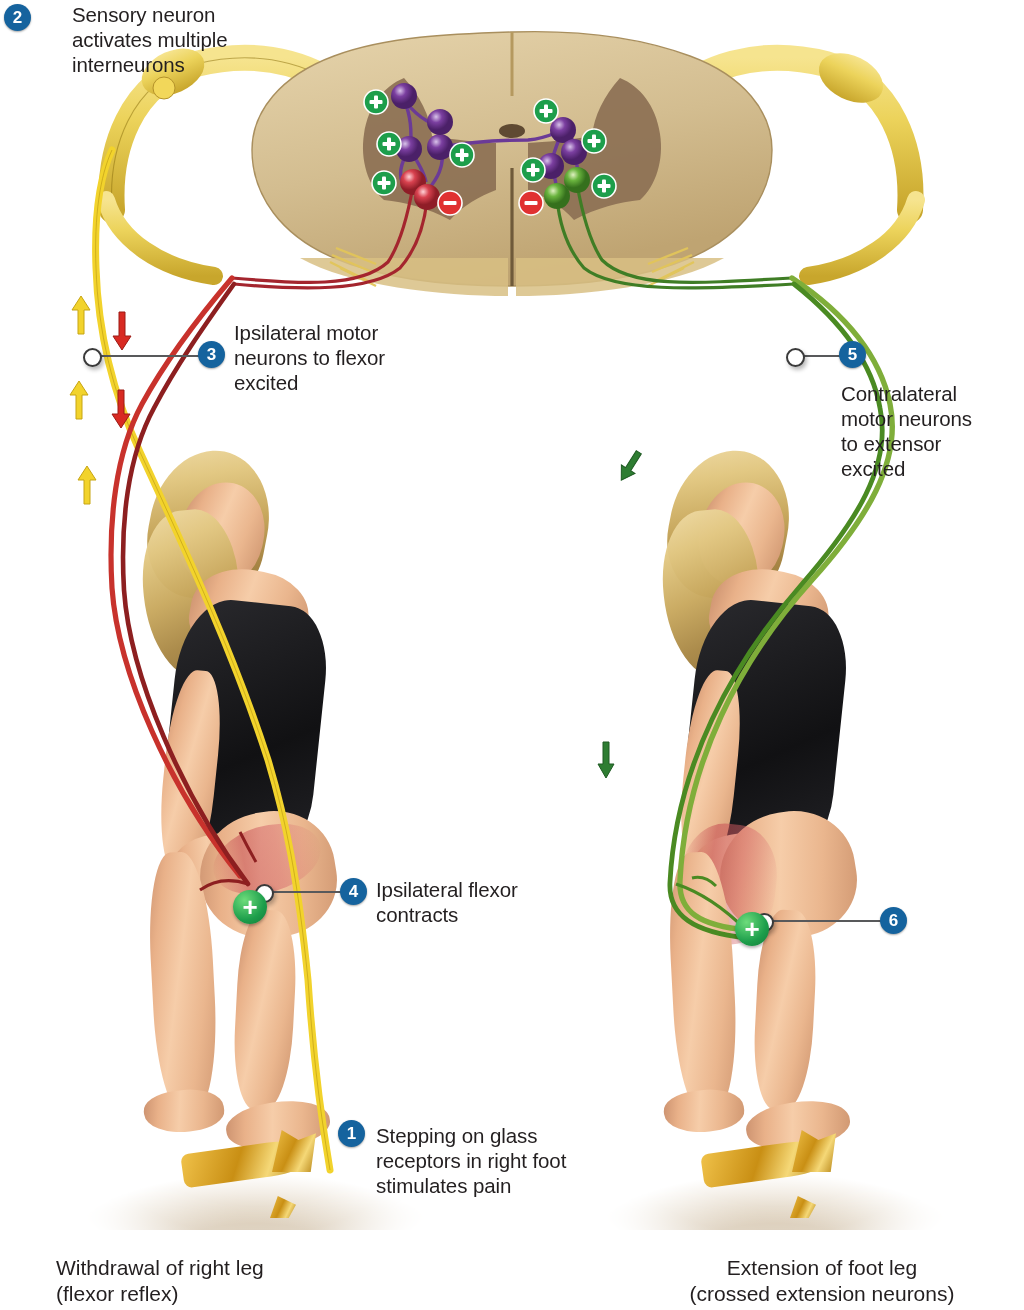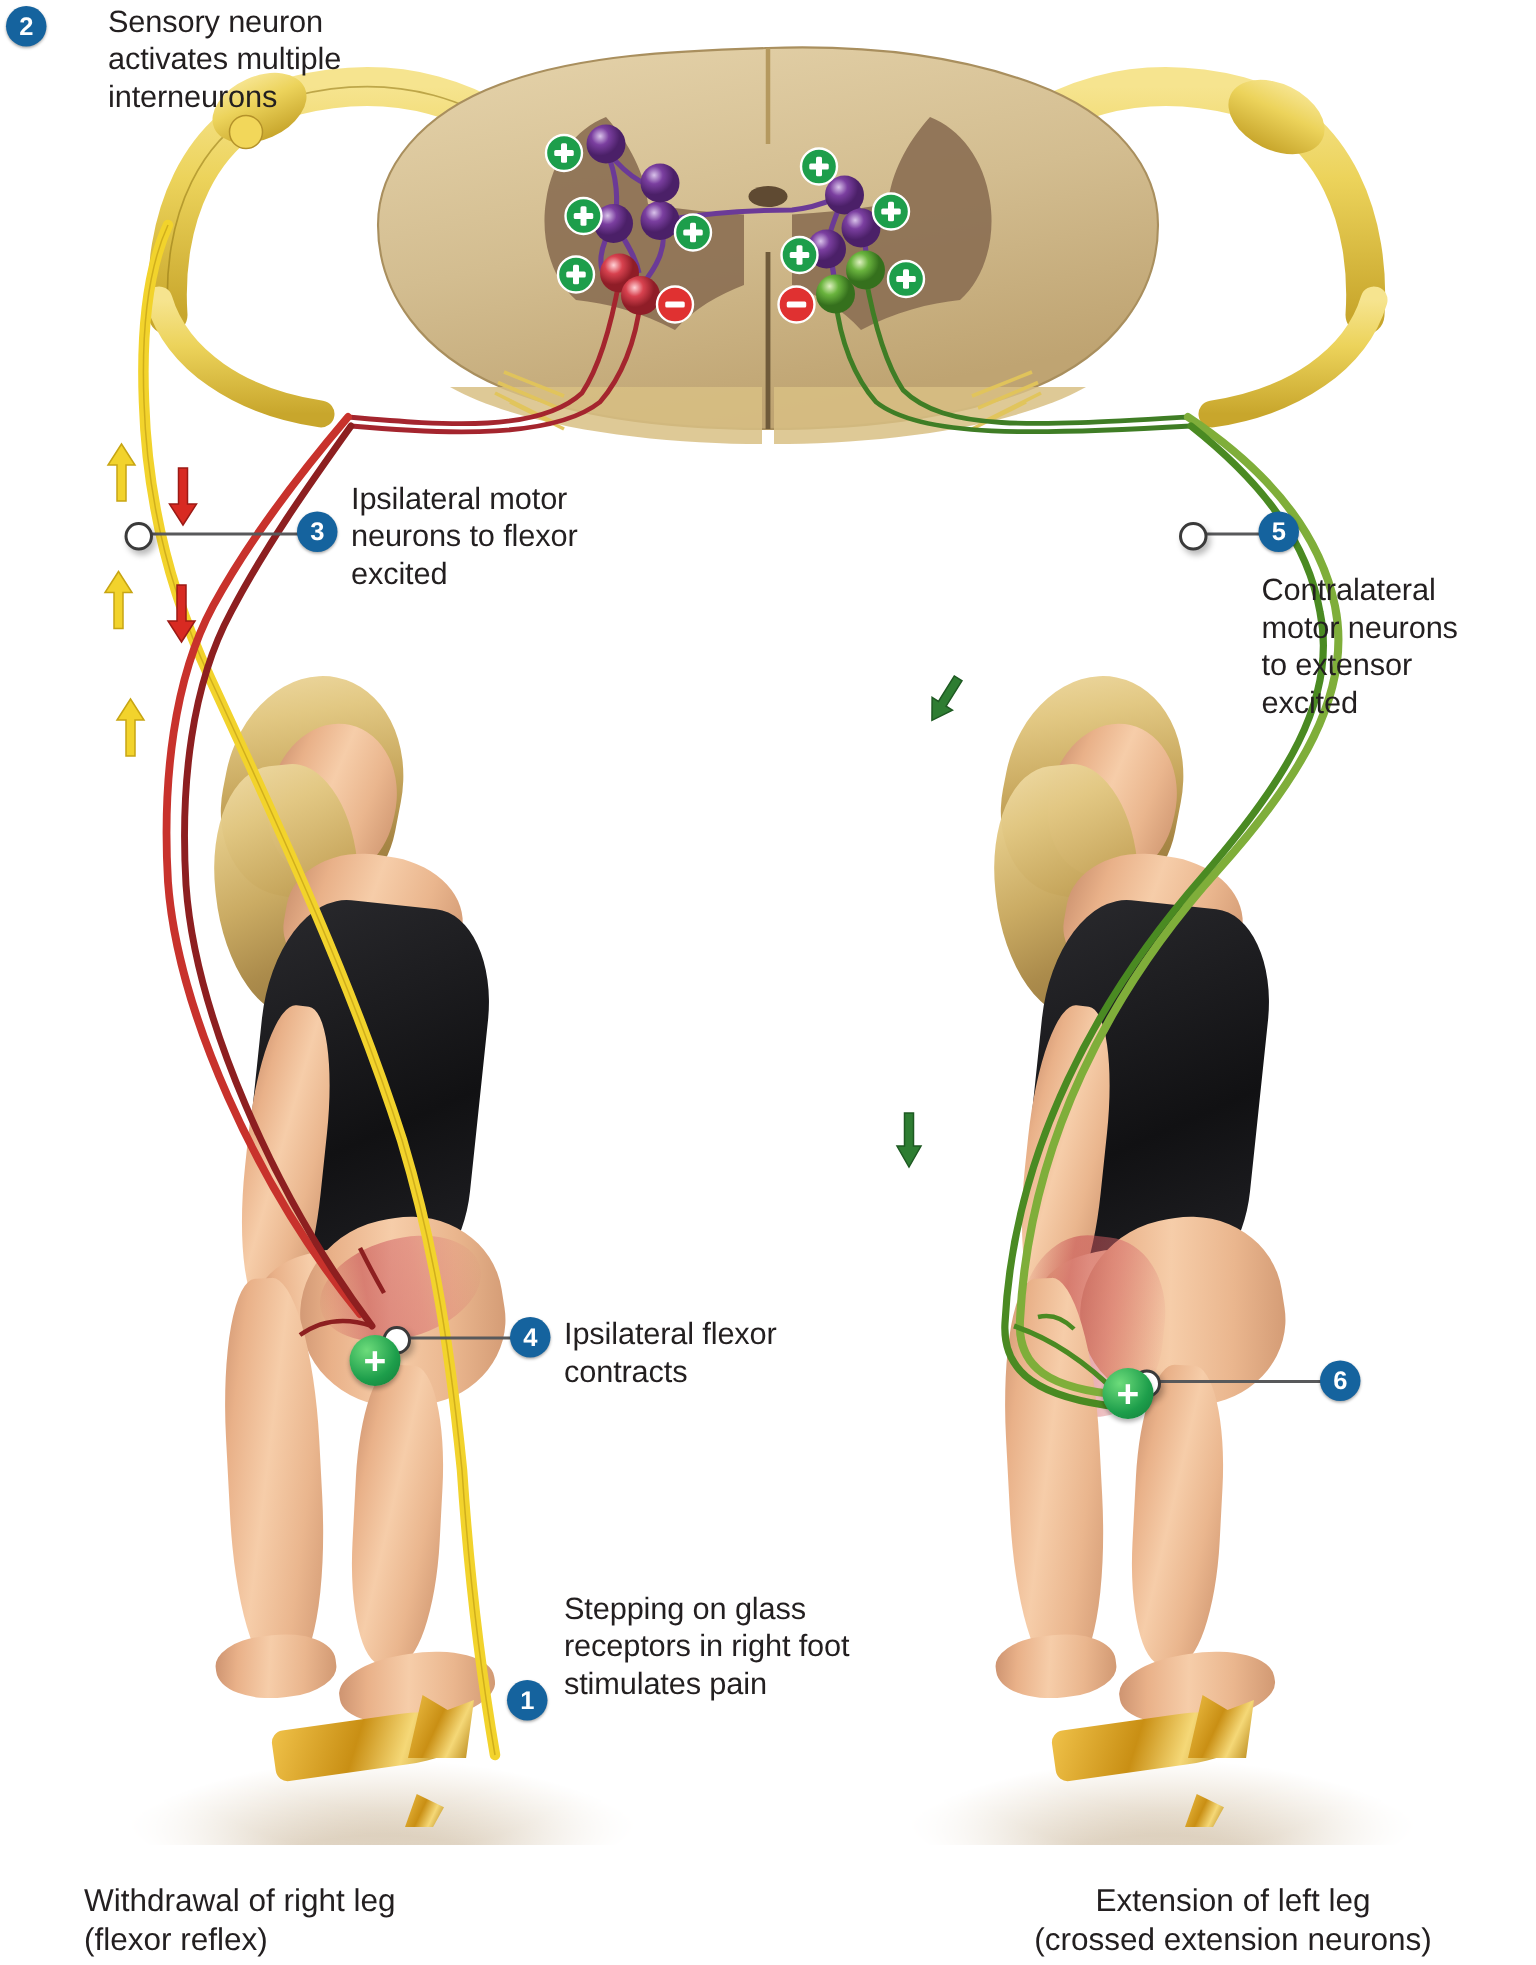--- a/index.html
+++ b/index.html
@@ -383,28 +383,28 @@
     <div>motor neurons</div>
     <div>to extensor</div>
     <div>excited</div>
   </div>
 
   <div class="calloutText" style="left:376px;top:877px;width:220px;">
     <div>Ipsilateral flexor</div>
     <div>contracts</div>
   </div>
 
-  <div class="calloutText" style="left:376px;top:1060px;width:250px;">
+  <div class="calloutText" style="left:376px;top:1123px;width:250px;">
     <div>Stepping on glass</div>
     <div>receptors in right foot</div>
     <div>stimulates pain</div>
   </div>
 
   <div class="caption" style="left:20px;top:1255px;width:380px;text-align:left;padding-left:36px;">
     <div>Withdrawal of right leg</div>
     <div>(flexor reflex)</div>
   </div>
   <div class="caption" style="left:620px;top:1255px;width:404px;">
-    <div>Extension of left leg</div>
+    <div>Extension of foot leg</div>
     <div>(crossed extension neurons)</div>
   </div>
 
 </div>
 
 </body></html>

